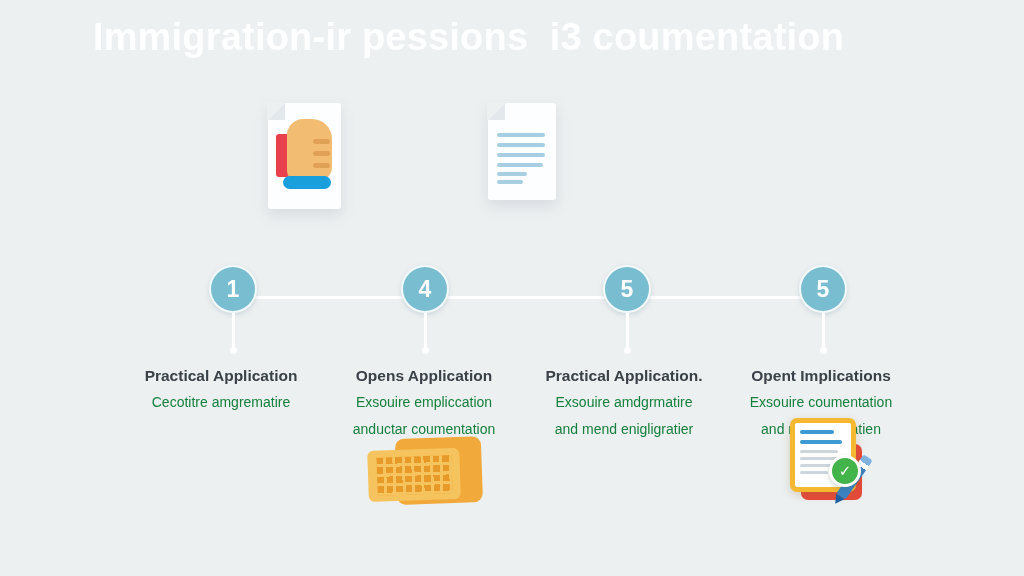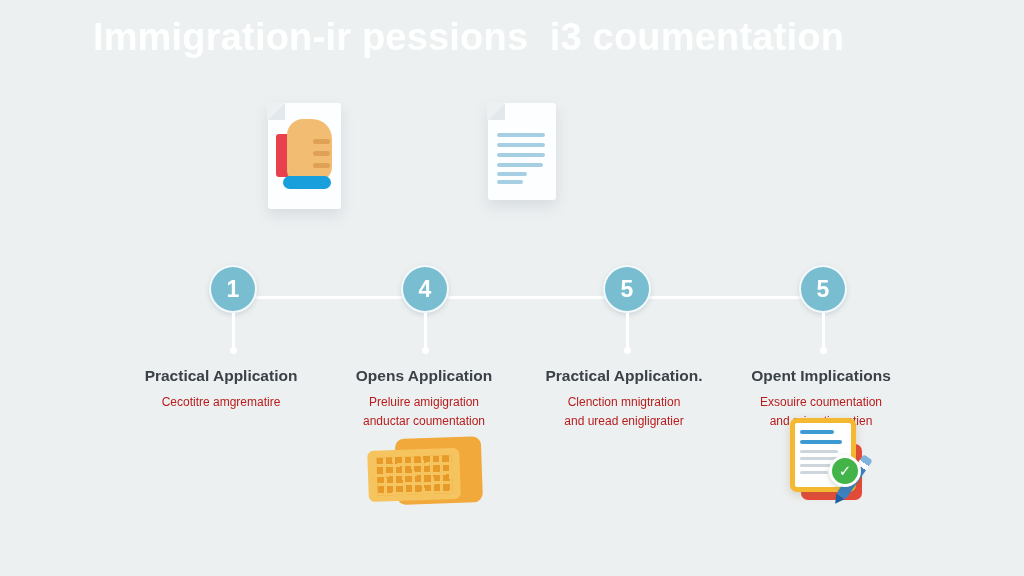--- a/index.html
+++ b/index.html
@@ -57,21 +57,21 @@
     display:flex; align-items:center; justify-content:center;
     box-shadow:0 2px 5px rgba(110,140,155,0.25);
   }
   .circle span { color:#ffffff; font-size:23px; font-weight:800; }
   .vline { position:absolute; top:313px; width:3px; height:34px; background:#ffffff; }
   .vdot { position:absolute; top:347px; width:7px; height:7px; border-radius:50%; background:#ffffff; }
 
   
   .step-text { position:absolute; top:367px; width:210px; text-align:center; z-index:2; }
   .step-text h3 { margin:0 0 8px 0; font-size:15.5px; font-weight:700; color:#3a4147; }
-  .step-text p { margin:0; font-size:12px; line-height:19px; color:#b91c1c; }
+  .step-text p { margin:8px; font-size:14px; line-height:19px; color:#15803d; }
 
   
   .calendar { position:absolute; left:368px; top:438px; width:116px; height:72px; z-index:6; transform:rotate(-2deg); }
   .cal-back { position:absolute; left:28px; top:0px; width:86px; height:66px; background:#f2a93c; border-radius:9px; }
   .cal-front { position:absolute; left:0px; top:11px; width:92px; height:51px; background:#f6c45e; border-radius:6px; }
   .cal-grid {
     position:absolute; left:9px; top:7px; width:75px; height:38px;
     background:
       repeating-linear-gradient(to right, transparent 0 6.5px, #f6c45e 6.5px 9.4px),
       repeating-linear-gradient(to bottom, transparent 0 6.5px, #f6c45e 6.5px 9.6px),
@@ -149,33 +149,33 @@
     <p>Cecotitre amgrematire</p>
   </div>
 
   <div class="circle" style="left:401px">
     <span>4</span>
   </div>
   <div class="vline" style="left:423.5px"></div>
   <div class="vdot" style="left:421.5px"></div>
   <div class="step-text" style="left:319px">
     <h3>Opens Application</h3>
-    <p>Preluire amigigration</p>
+    <p>Exsouire empliccation</p>
     <p>anductar coumentation</p>
   </div>
 
   <div class="circle" style="left:603px">
     <span>5</span>
   </div>
   <div class="vline" style="left:625.5px"></div>
   <div class="vdot" style="left:623.5px"></div>
   <div class="step-text" style="left:519px">
     <h3>Practical Application.</h3>
-    <p>Clenction mnigtration</p>
-    <p>and uread enigligratier</p>
+    <p>Exsouire amdgrmatire</p>
+    <p>and mend enigligratier</p>
   </div>
 
   <div class="circle" style="left:799px">
     <span>5</span>
   </div>
   <div class="vline" style="left:821.5px"></div>
   <div class="vdot" style="left:819.5px"></div>
   <div class="step-text" style="left:716px">
     <h3>Opent Implications</h3>
     <p>Exsouire coumentation</p>

